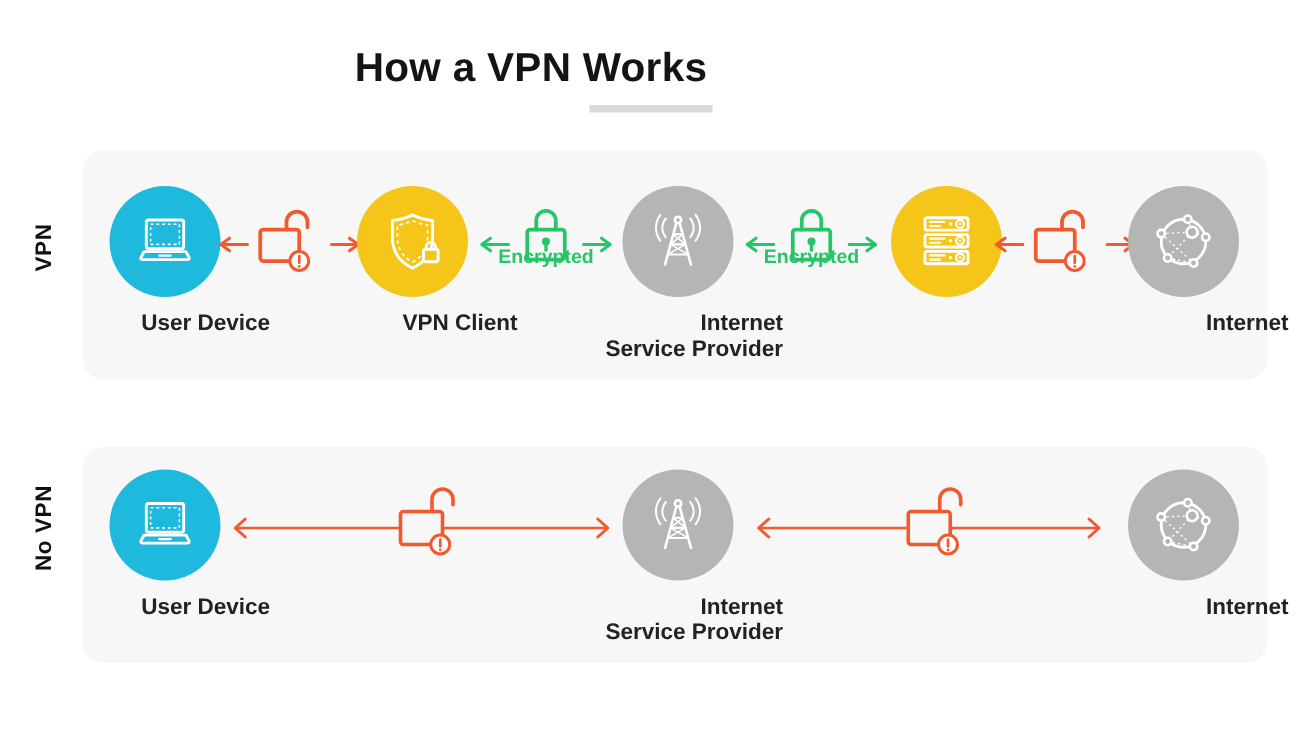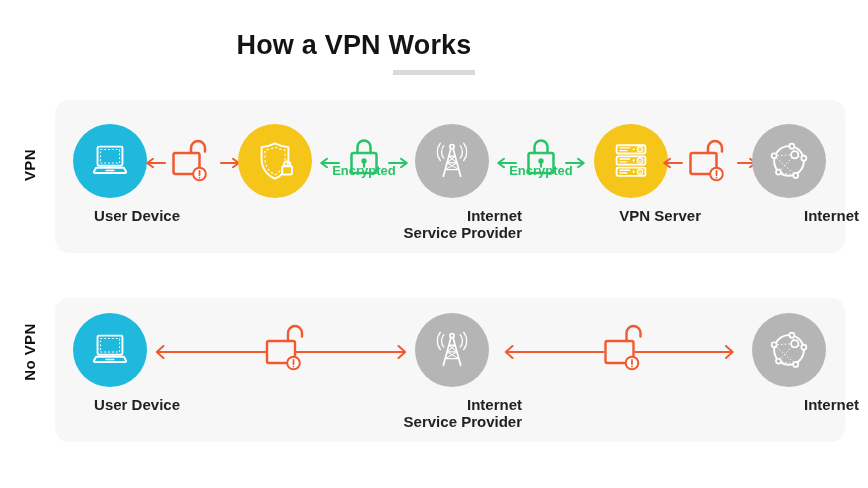--- a/index.html
+++ b/index.html
@@ -107,20 +107,24 @@
 
   <div class="node" style="left:205px;top:124px">
     <div class="circle c-yellow">
       <svg width="46" height="46" viewBox="0 0 48 48">
         <path d="M24 5.5 C28 7.5 33 9 38 9.5 V21 C38 31.5 32.5 38.5 24 42.5 C15.5 38.5 10 31.5 10 21 V9.5 C15 9 20 7.5 24 5.5 Z" fill="none" stroke="#fff" stroke-width="2" stroke-linejoin="round"></path>
         <path d="M24 9.5 C27 11 30.5 12 34.5 12.6 V21 C34.5 29.5 30 35.2 24 38.4 C18 35.2 13.5 29.5 13.5 21 V12.6 C17.5 12 21 11 24 9.5 Z" fill="none" stroke="#fff" stroke-width="1.2" stroke-dasharray="2.4 2.4"></path>
         <path d="M33.5 29.5 V27.8 A3.2 3.2 0 0 1 39.9 27.8 V29.5" fill="none" stroke="#fff" stroke-width="2"></path>
         <rect x="31.6" y="29.5" width="10.2" height="8.6" rx="1.2" fill="#f6c51a" stroke="#fff" stroke-width="2"></rect>
       </svg>
     </div>
+    <div class="node-label">
+      <span class="l1" style="display:block">VPN Client</span>
+      <span class="l2" style="display:block"></span>
+    </div>
   </div>
 
   <div class="conn green" style="left:318px;top:136px">
     <div class="enc-label">Encrypted</div>
     <div class="conn-row">
       <svg class="arr" width="22" height="14" viewBox="0 0 22 14">
           <use href="#sym-arrow-left"></use>
         </svg>
       <svg width="40" height="42" viewBox="0 0 40 42">
           <use href="#sym-lock-closed"></use>
@@ -187,24 +191,20 @@
           <circle cx="33.4" cy="11.8" r="2.7"></circle>
             <circle cx="33.4" cy="23.5" r="2.7"></circle>
             <circle cx="33.4" cy="35.2" r="2.7"></circle>
         </g>
         <g fill="#fff">
           <circle cx="33.4" cy="11.8" r="0.9"></circle>
             <circle cx="33.4" cy="23.5" r="0.9"></circle>
             <circle cx="33.4" cy="35.2" r="0.9"></circle>
         </g>
       </svg>
-    </div>
-    <div class="node-label">
-      <span class="l1" style="display:block">VPN Server</span>
-      <span class="l2" style="display:block"></span>
     </div>
   </div>
 
   <div class="conn orange" style="left:661px;top:138px">
     <div class="conn-row">
       <svg class="arr" width="22" height="14" viewBox="0 0 22 14">
           <use href="#sym-arrow-left"></use>
         </svg>
       <svg width="46" height="44" viewBox="0 0 46 44">
           <use href="#sym-lock-open"></use>

